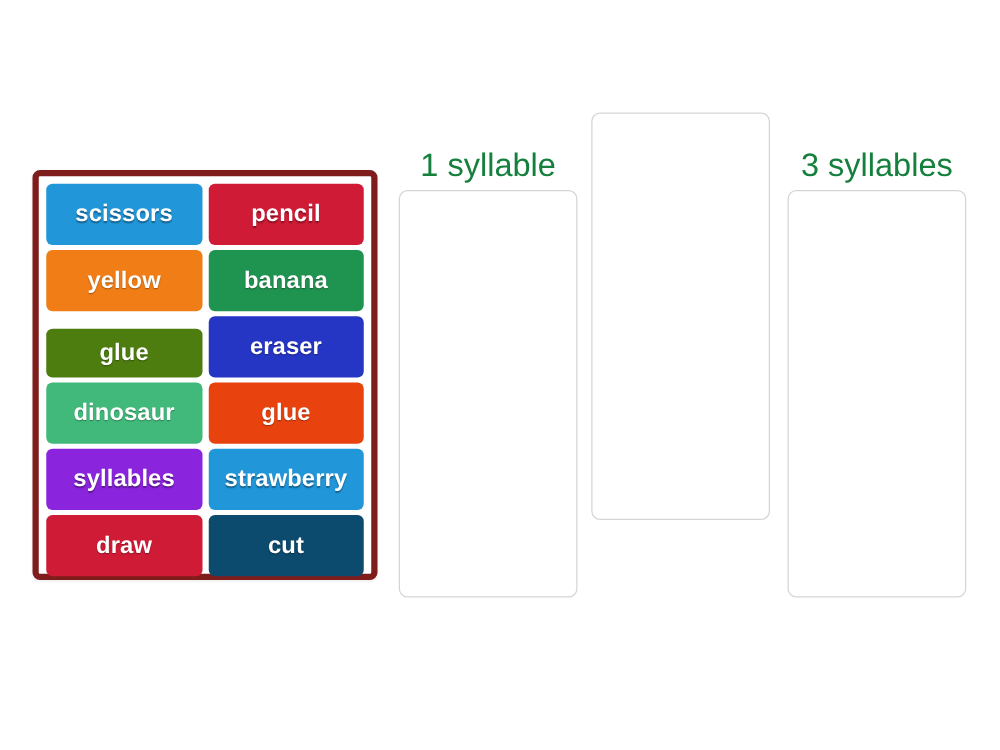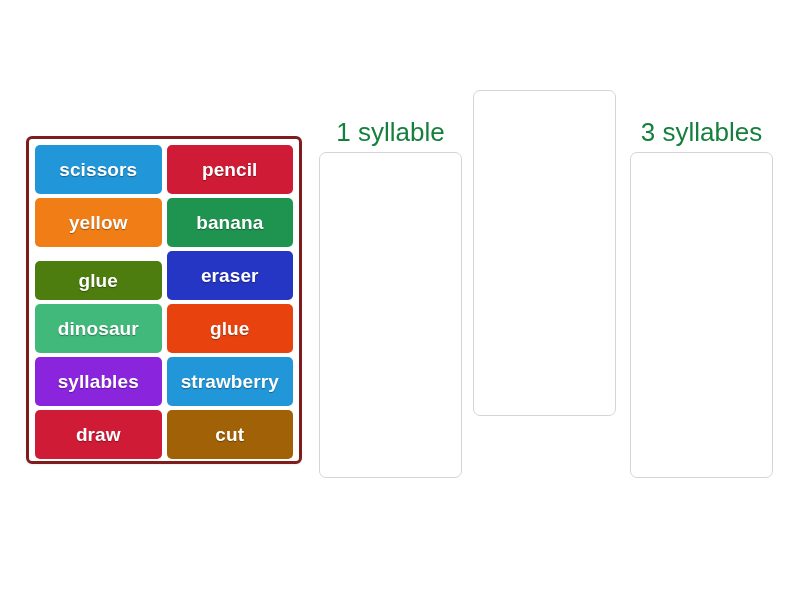--- a/index.html
+++ b/index.html
@@ -17,21 +17,21 @@
   }
 
   
   #tile-tray {
     position: absolute;
     left: 26px;
     top: 136px;
     width: 276px;
     height: 328px;
     box-sizing: border-box;
-    border: 3px solid #7f1d1d;
+    border: 5px solid #7f1d1d;
     border-radius: 6px;
     background: #ffffff;
     box-shadow: 0 1px 2px rgba(0,0,0,0.06);
     padding: 6px;
   }
   #tile-grid {
     display: grid;
     grid-template-columns: 1fr 1fr;
     grid-auto-rows: 49px;
     gap: 4px 5px;
@@ -100,21 +100,21 @@
       <div class="tile" style="background: rgb(207, 27, 53);">pencil</div>
       <div class="tile" style="background: rgb(240, 125, 21);">yellow</div>
       <div class="tile" style="background: rgb(31, 147, 80);">banana</div>
       <div class="tile" style="background: #4d7c0f; margin-top: 10px;">glue</div>
       <div class="tile" style="background: rgb(37, 53, 196);">eraser</div>
       <div class="tile" style="background: rgb(65, 185, 123);">dinosaur</div>
       <div class="tile" style="background: rgb(232, 67, 15);">glue</div>
       <div class="tile" style="background: rgb(139, 36, 221);">syllables</div>
       <div class="tile" style="background: rgb(33, 150, 216);">strawberry</div>
       <div class="tile" style="background: rgb(207, 27, 53);">draw</div>
-      <div class="tile" style="background: #a16207;">cut</div>
+      <div class="tile" style="background: #0c4a6e;">cut</div>
     </div>
 </div>
 
 <div class="zone-col" id="zone-col-0">
   <div class="zone-label">1 syllable</div>
   <div class="zone-box"></div>
 </div>
 
 <div class="zone-col" id="zone-col-1">
   <div class="zone-box"></div>

